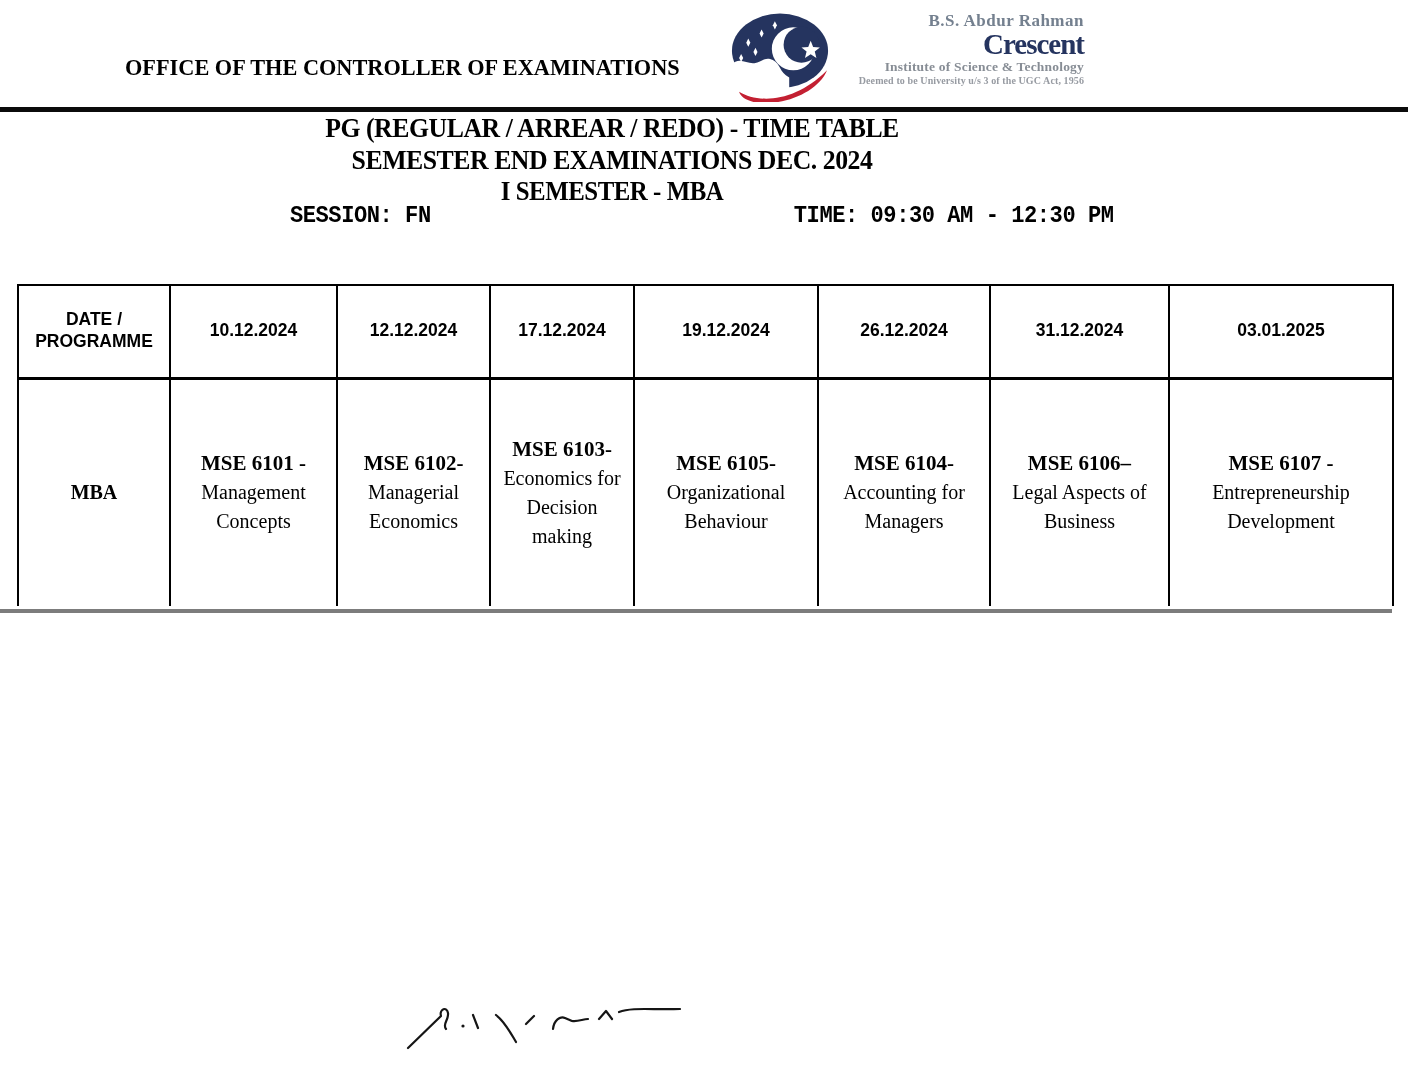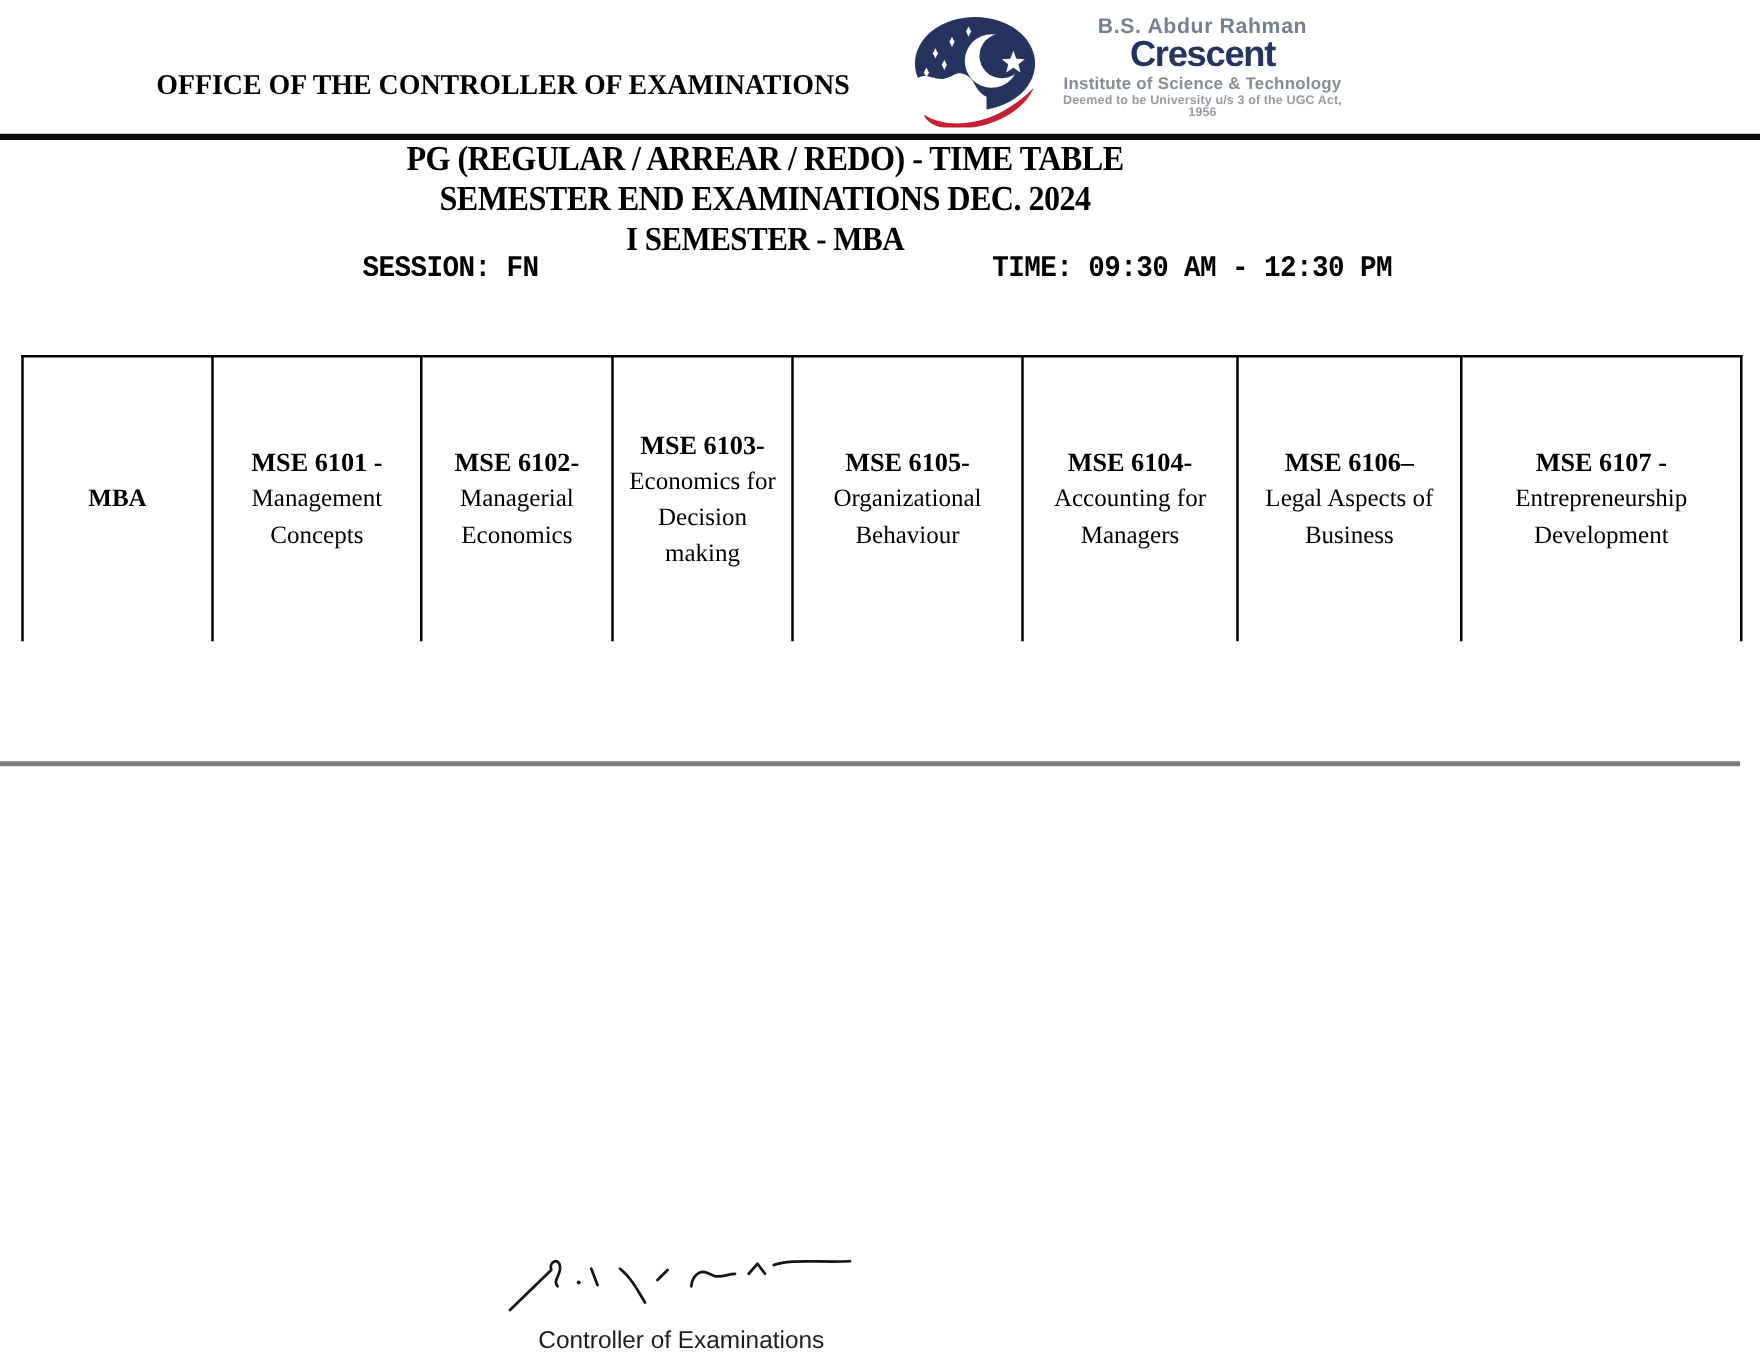--- a/index.html
+++ b/index.html
@@ -4,21 +4,21 @@
 <style>
   html,body{margin:0;padding:0;background:#ffffff;}
   .page{position:relative;width:1408px;height:1088px;background:#ffffff;overflow:hidden;
         font-family:"Liberation Serif", serif;color:#000;}
 
   
   .office-title{position:absolute;left:125px;top:55px;font-size:23px;font-weight:bold;
                 letter-spacing:0px;transform:scaleX(0.97);transform-origin:left center;}
 
   .logo{position:absolute;left:728px;top:12px;display:flex;align-items:flex-start;gap:8px;}
-  .logo-text{width:244px;text-align:center;font-family:Liberation Sans, sans-serif;line-height:1;}
+  .logo-text{width:244px;text-align:right;font-family:Liberation Serif, serif;line-height:1;}
   .brand-top{font-size:17px;font-weight:bold;color:#74808f;letter-spacing:0.5px;margin-bottom:1px;}
   .brand-name{font-size:29px;font-weight:bold;color:#25345f;letter-spacing:-1px;margin:0 0 1px 0;}
   .brand-sub{font-size:13.5px;font-weight:bold;color:#878d95;letter-spacing:0.2px;margin-bottom:2px;}
   .brand-tagline{font-size:10px;font-weight:bold;color:#979ba2;letter-spacing:0.1px;}
 
   .rule{position:absolute;left:0;top:107px;width:1408px;height:5px;background:#0b0b0b;}
 
   
   .titles{position:absolute;left:0;top:112px;width:1224px;text-align:center;}
   .title-line{font-weight:bold;font-size:28px;line-height:32px;margin:0;
@@ -101,20 +101,30 @@
       <col style="width:152px">
         <col style="width:167px">
         <col style="width:153px">
         <col style="width:144px">
       <col style="width:184px">
         <col style="width:172px">
         <col style="width:179px">
         <col style="width:224px">
     </colgroup>
     <tbody>
+        <tr class="head-row">
+      <th>DATE / PROGRAMME</th>
+      <th>10.12.2024</th>
+      <th>12.12.2024</th>
+      <th>17.12.2024</th>
+      <th>19.12.2024</th>
+      <th>26.12.2024</th>
+      <th>31.12.2024</th>
+      <th>03.01.2025</th>
+    </tr>
     <tr class="data-row">
       <td class="row-label">MBA</td>
       <td>
         <div class="exam-code">MSE 6101 -</div>
         <div class="exam-name">Management Concepts</div>
       </td>
       <td>
         <div class="exam-code">MSE 6102-</div>
         <div class="exam-name">Managerial Economics</div>
       </td>
@@ -149,15 +159,14 @@
       <path d="M8 54 L41 22 C 39 15, 47 12, 48 19 C 49 26, 42 30, 46 35"></path>
       <circle cx="63" cy="32" r="1.6" fill="#151515" stroke="none"></circle>
       <path d="M73 21 L78 34"></path>
       <path d="M96 21 C 105 28, 110 38, 116 48"></path>
       <path d="M126 30 L134 22"></path>
       <path d="M153 35 C 154 26, 160 22, 165 24 L 172 27 C 178 28, 183 25, 188 25"></path>
       <path d="M199 25 L206 17 L212 25"></path>
       <path d="M219 18 C 232 13, 252 16, 280 15"></path>
     </g>
   </svg>
-  <div class="sig-label">Controller of Examinations</div>
 
 </div>
 
 </body></html>

